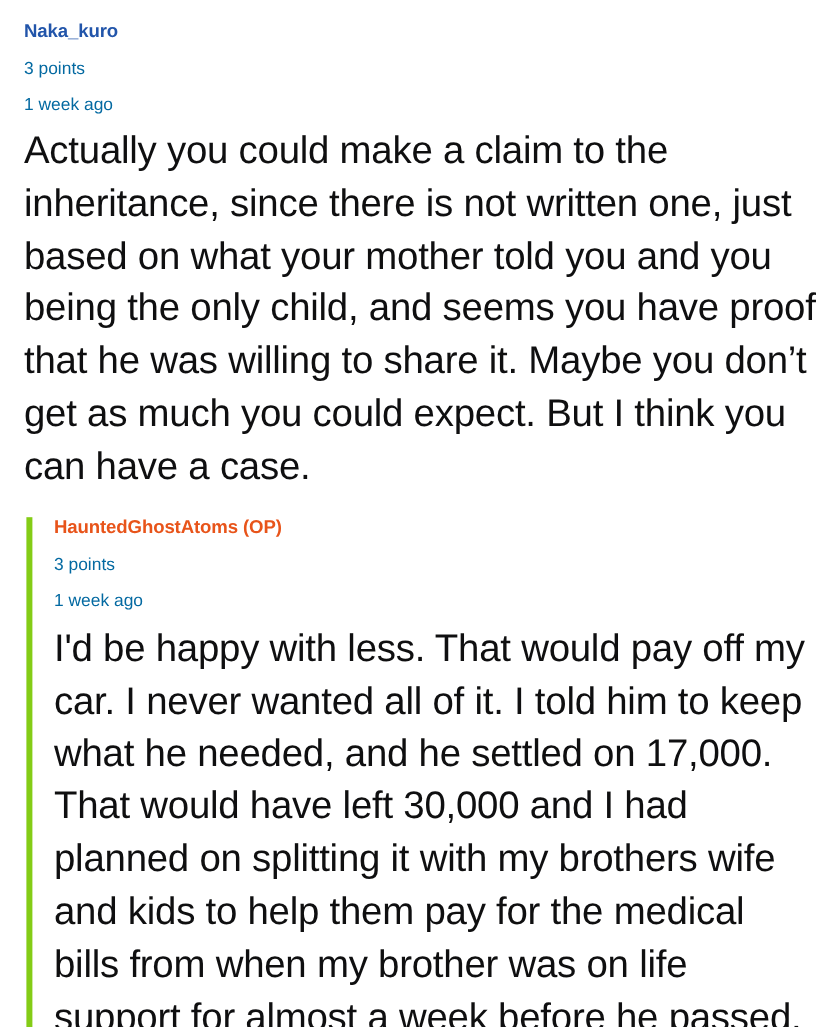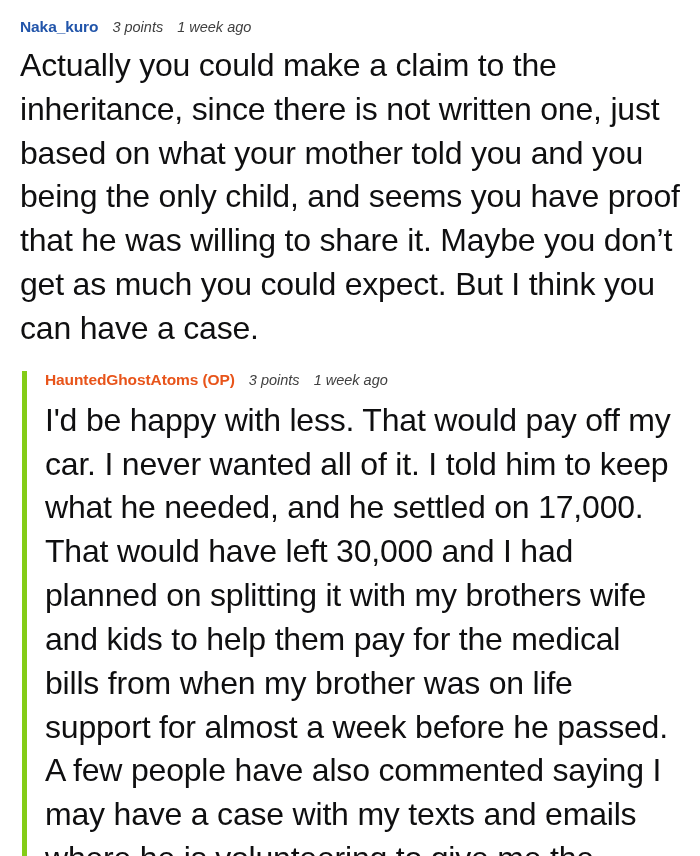--- a/index.html
+++ b/index.html
@@ -20,36 +20,36 @@
   }
   .comment {
     box-sizing: border-box;
   }
   .comment-meta {
     display: flex;
     align-items: baseline;
     gap: 14px;
     margin-bottom: 8px;
     white-space: nowrap;
+    flex-direction: column;
   }
   .author {
     font-size: 15.5px;
     font-weight: bold;
     letter-spacing: -0.1px;
   }
   .author.blue {
     color: #2255aa;
   }
   .author.op {
     color: #e8541a;
   }
   .meta-text {
     font-size: 14.5px;
-    color: #404040;
-    font-style: italic;
+    color: #0369a1;
   }
   .comment-body {
     font-size: 32px;
     line-height: 1.37;
     color: #0f0f10;
     letter-spacing: -0.2px;
     font-weight: 400;
   }
   
   .reply {

